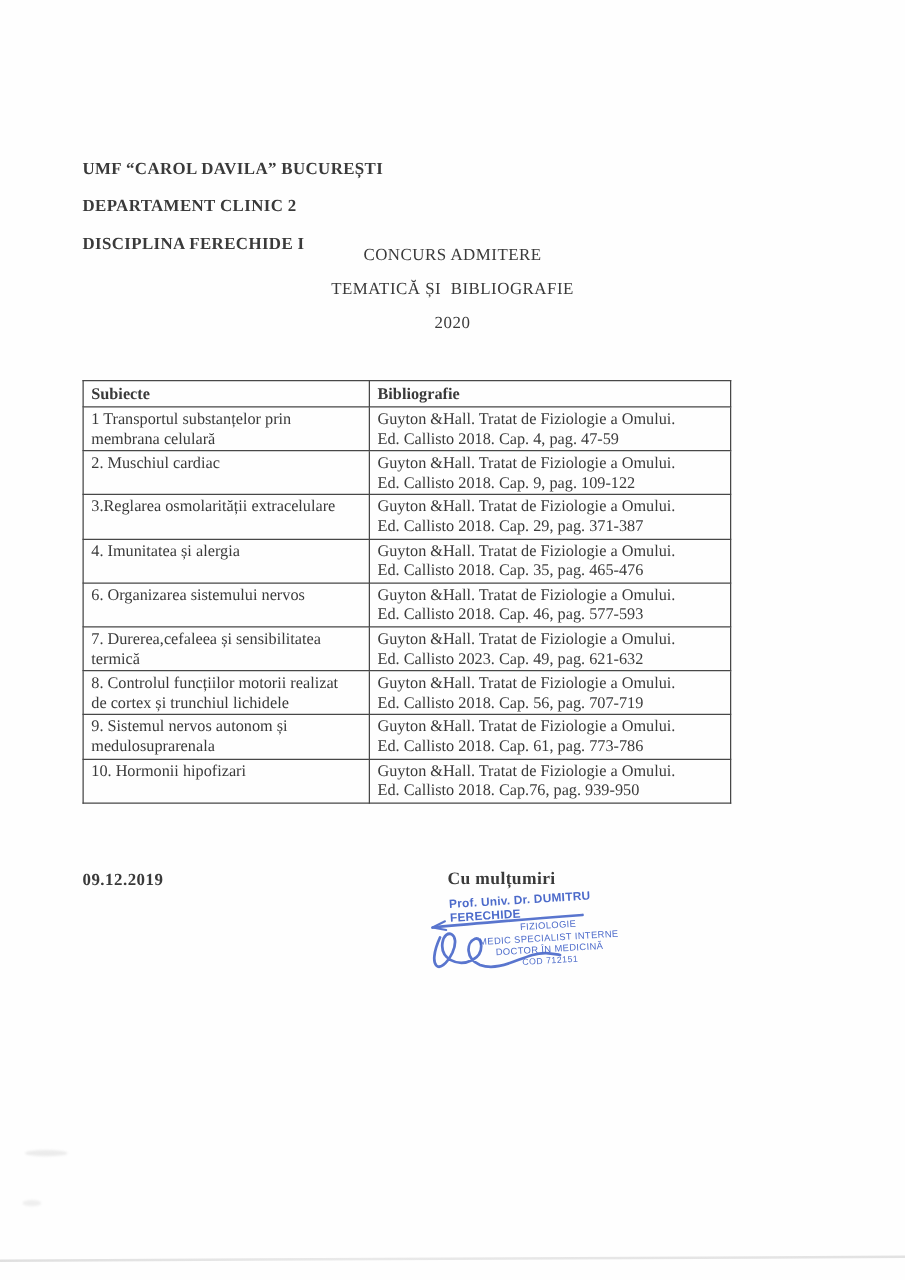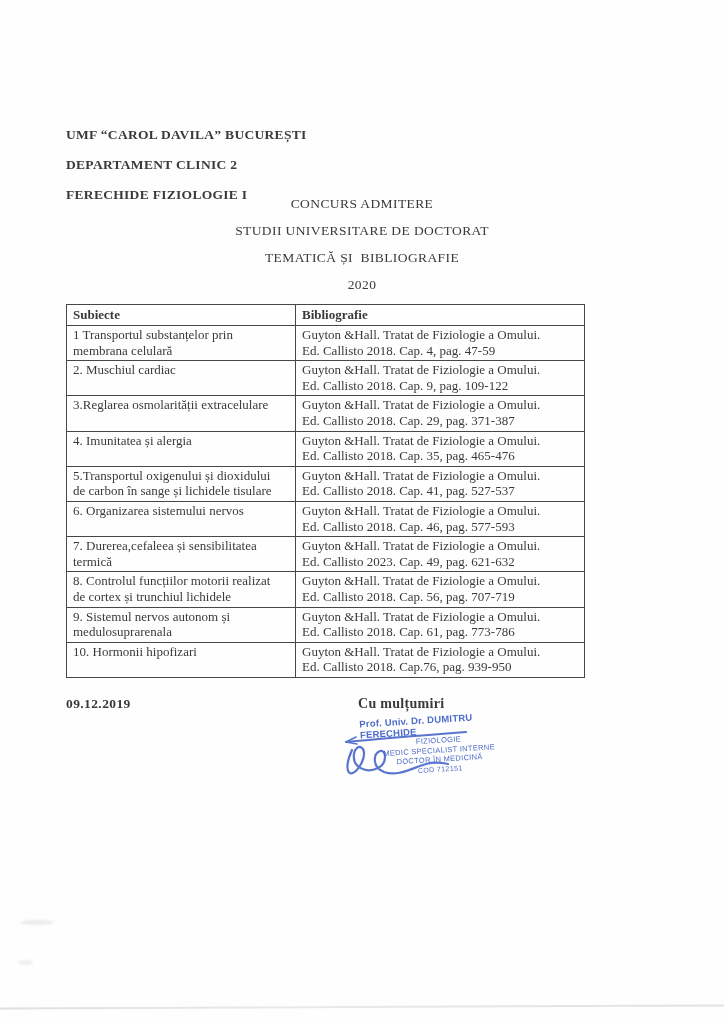--- a/index.html
+++ b/index.html
@@ -64,26 +64,25 @@
   .smudge2{position:absolute;left:18px;top:960px;width:15px;height:5px;border-radius:50%;background:#cccccc;opacity:.3;filter:blur(1px);}
 </style>
 </head>
 <body>
 
 <div class="page">
 
   <div class="org-header">
     <div>UMF “CAROL DAVILA” BUCUREȘTI</div>
     <div>DEPARTAMENT CLINIC 2</div>
-    <div>FERECHIDE FIZIOLOGIE I</div>
+    <div>DISCIPLINA FERECHIDE I</div>
   </div>
 
   <div class="titles">
     <div>CONCURS ADMITERE</div>
-    <div>STUDII UNIVERSITARE DE DOCTORAT</div>
     <div>TEMATICĂ ȘI  BIBLIOGRAFIE</div>
     <div>2020</div>
   </div>
 
   <table class="topics">
     <colgroup>
         <col class="c1">
         <col class="c2">
       </colgroup>
     <thead>
@@ -125,30 +124,20 @@
           <td>
             <div>4. Imunitatea și alergia</div>
           </td>
           <td>
             <div>Guyton &amp;Hall. Tratat de Fiziologie a Omului.</div>
             <div>Ed. Callisto 2018. Cap. 35, pag. 465-476</div>
           </td>
         </tr>
         <tr>
           <td>
-            <div>5.Transportul oxigenului și dioxidului</div>
-            <div>de carbon în sange și lichidele tisulare</div>
-          </td>
-          <td>
-            <div>Guyton &amp;Hall. Tratat de Fiziologie a Omului.</div>
-            <div>Ed. Callisto 2018. Cap. 41, pag. 527-537</div>
-          </td>
-        </tr>
-        <tr>
-          <td>
             <div>6. Organizarea sistemului nervos</div>
           </td>
           <td>
             <div>Guyton &amp;Hall. Tratat de Fiziologie a Omului.</div>
             <div>Ed. Callisto 2018. Cap. 46, pag. 577-593</div>
           </td>
         </tr>
         <tr>
           <td>
             <div>7. Durerea,cefaleea și sensibilitatea</div>

